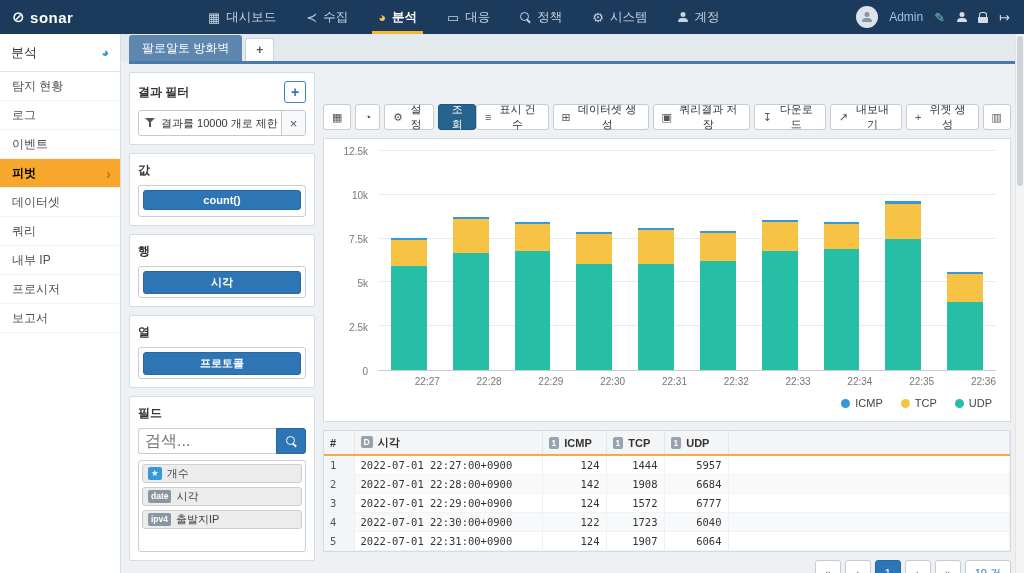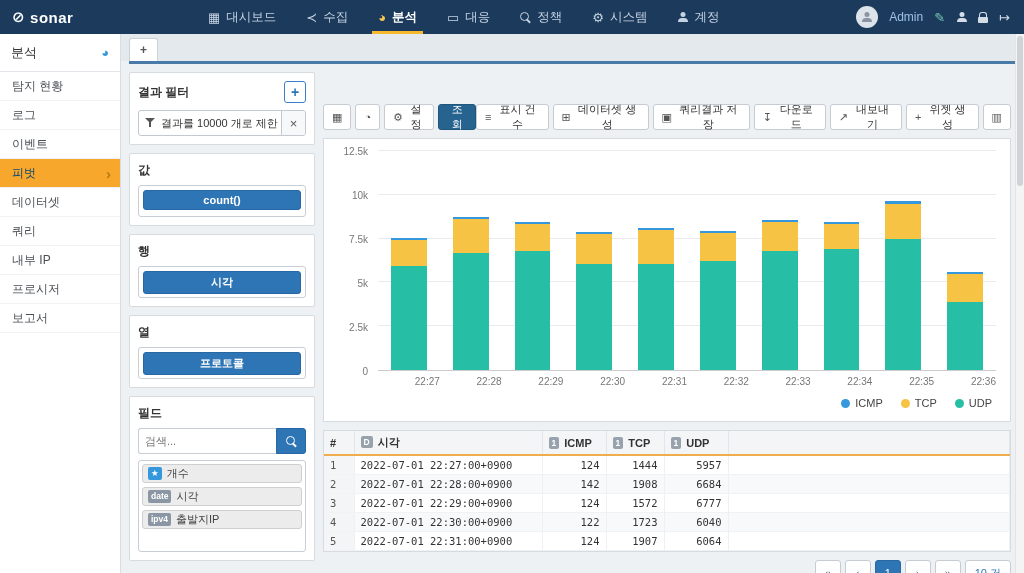--- a/index.html
+++ b/index.html
@@ -58,21 +58,21 @@
   .admin-name { color:#9fc0e4; font-size:12px; cursor:pointer; }
   .nav-tool { color:#d4dce6; font-size:13px; cursor:pointer; display:flex; align-items:center; }
   .nav-tool.teal { color:#76c7b4; }
 
   
   .body-row { display:flex; height:539px; }
   .sidebar { width:121px; background:#fff; border-right:1px solid #d9dde2; flex-shrink:0; }
   .sidebar-header { height:38px; display:flex; align-items:center; justify-content:space-between; padding:0 11px; border-bottom:1px solid #e2e6ea; font-size:13px; color:#333; }
   .sidebar-header .ic { color:#3598dc; font-size:13px; }
   .side-item { height:29px; display:flex; align-items:center; padding:0 12px; font-size:12px; color:#4a4f55; border-bottom:1px solid #f0f2f4; cursor:pointer; position:relative; }
-  .side-item.active { background:#f7a82c; color:#0c4a6e; font-weight:normal; }
+  .side-item.active { background:#f7a82c; color:#000000; font-weight:bold; }
   .side-item.active::after { content:"›"; position:absolute; right:9px; color:#b97a10; font-weight:bold; font-size:15px; }
 
   .main { flex:1; display:flex; flex-direction:column; min-width:0; background:#eef1f4; }
   .tabbar { display:flex; align-items:flex-end; padding:5px 8px 0; gap:3px; background:#e4e9ee; height:27px; }
   .tab { background:#5d87ae; color:#fff; font-size:12px; padding:5px 13px 4px; border-radius:3px 3px 0 0; cursor:pointer; }
   .tab-add { background:#fff; color:#555; padding:4px 10px; border:1px solid #ccd2d8; border-bottom:none; border-radius:3px 3px 0 0; font-weight:bold; font-size:12px; cursor:pointer; }
   .tab-underline { height:3px; background:#4a7aa8; margin:0 8px; }
   .content { flex:1; display:flex; padding:8px 13px 8px 8px; min-height:0; }
 
   
@@ -81,21 +81,21 @@
   .card-head { display:flex; align-items:center; justify-content:space-between; }
   .card-title { font-size:12px; font-weight:bold; color:#333; }
   .plus-btn { width:22px; height:22px; border:1px solid #3b7fc4; background:#fff; color:#2e75b6; border-radius:3px; font-size:14px; font-weight:bold; line-height:1; }
   .chip { display:flex; align-items:center; border:1px solid #c3c9cf; border-radius:3px; margin-top:7px; height:26px; cursor:pointer; }
   .chip .i-funnel { margin:0 6px; flex-shrink:0; }
   .chip-label { font-size:11px; color:#333; flex:1; white-space:nowrap; overflow:hidden; }
   .chip-x { width:24px; align-self:stretch; border:none; border-left:1px solid #c3c9cf; background:#f7f8f9; color:#555; font-size:13px; border-radius:0 2px 2px 0; }
   .dropbox { border:1px solid #c9ced4; border-radius:3px; margin-top:6px; padding:4px; height:32px; }
   .pill { background:#2e75b6; border:1px solid #2767a3; color:#fff; font-size:11px; font-weight:bold; text-align:center; padding:3px 0; border-radius:3px; cursor:pointer; }
   .search-row { display:flex; margin-top:6px; }
-  .search-input { flex:1; min-width:0; height:26px; border:1px solid #c9ced4; border-right:none; border-radius:3px 0 0 3px; padding:0 6px; font-size:11px; color:#555; outline:none; font-family:inherit; }
+  .search-input { flex:1; min-width:0; height:26px; border:1px solid #c9ced4; border-right:none; border-radius:3px 0 0 3px; padding:0 6px; font-size:16px; color:#555; outline:none; font-family:inherit; }
   .search-btn { width:30px; height:26px; background:#2e75b6; border:1px solid #2767a3; border-radius:0 3px 3px 0; color:#fff; display:flex; align-items:center; justify-content:center; }
   .field-list { border:1px solid #c9ced4; border-radius:3px; margin-top:6px; height:92px; overflow-y:scroll; padding:3px; }
   .field-list::-webkit-scrollbar { width:8px; }
   .field-list::-webkit-scrollbar-track { background:#f1f1f1; }
   .field-list::-webkit-scrollbar-thumb { background:#c1c7cd; border-radius:3px; }
   .field-pill { display:flex; align-items:center; gap:5px; background:#ececec; border:1px solid #cfcfcf; border-radius:3px; height:19px; margin-bottom:4px; padding:0 5px; cursor:pointer; }
   .fbadge { background:#8a96a3; color:#fff; font-size:8.5px; font-weight:bold; padding:1px 3px; border-radius:2px; line-height:1.2; min-width:11px; text-align:center; }
   .fbadge.star { background:#3598dc; }
   .flabel { font-size:11px; color:#444; white-space:nowrap; }
 
@@ -241,20 +241,21 @@
           <span>프로시저</span>
         </div>
         <div class="side-item">
           <span>보고서</span>
         </div>
       </div>
   </aside>
 
   <main class="main">
     <div class="tabbar">
+      <div class="tab">팔로알토 방화벽</div>
       <div class="tab-add">+</div>
     </div>
     <div class="tab-underline"></div>
 
     <div class="content">
 
       <div class="filter-col">
         <div class="card">
           <div class="card-head">
             <span class="card-title">결과 필터</span>

